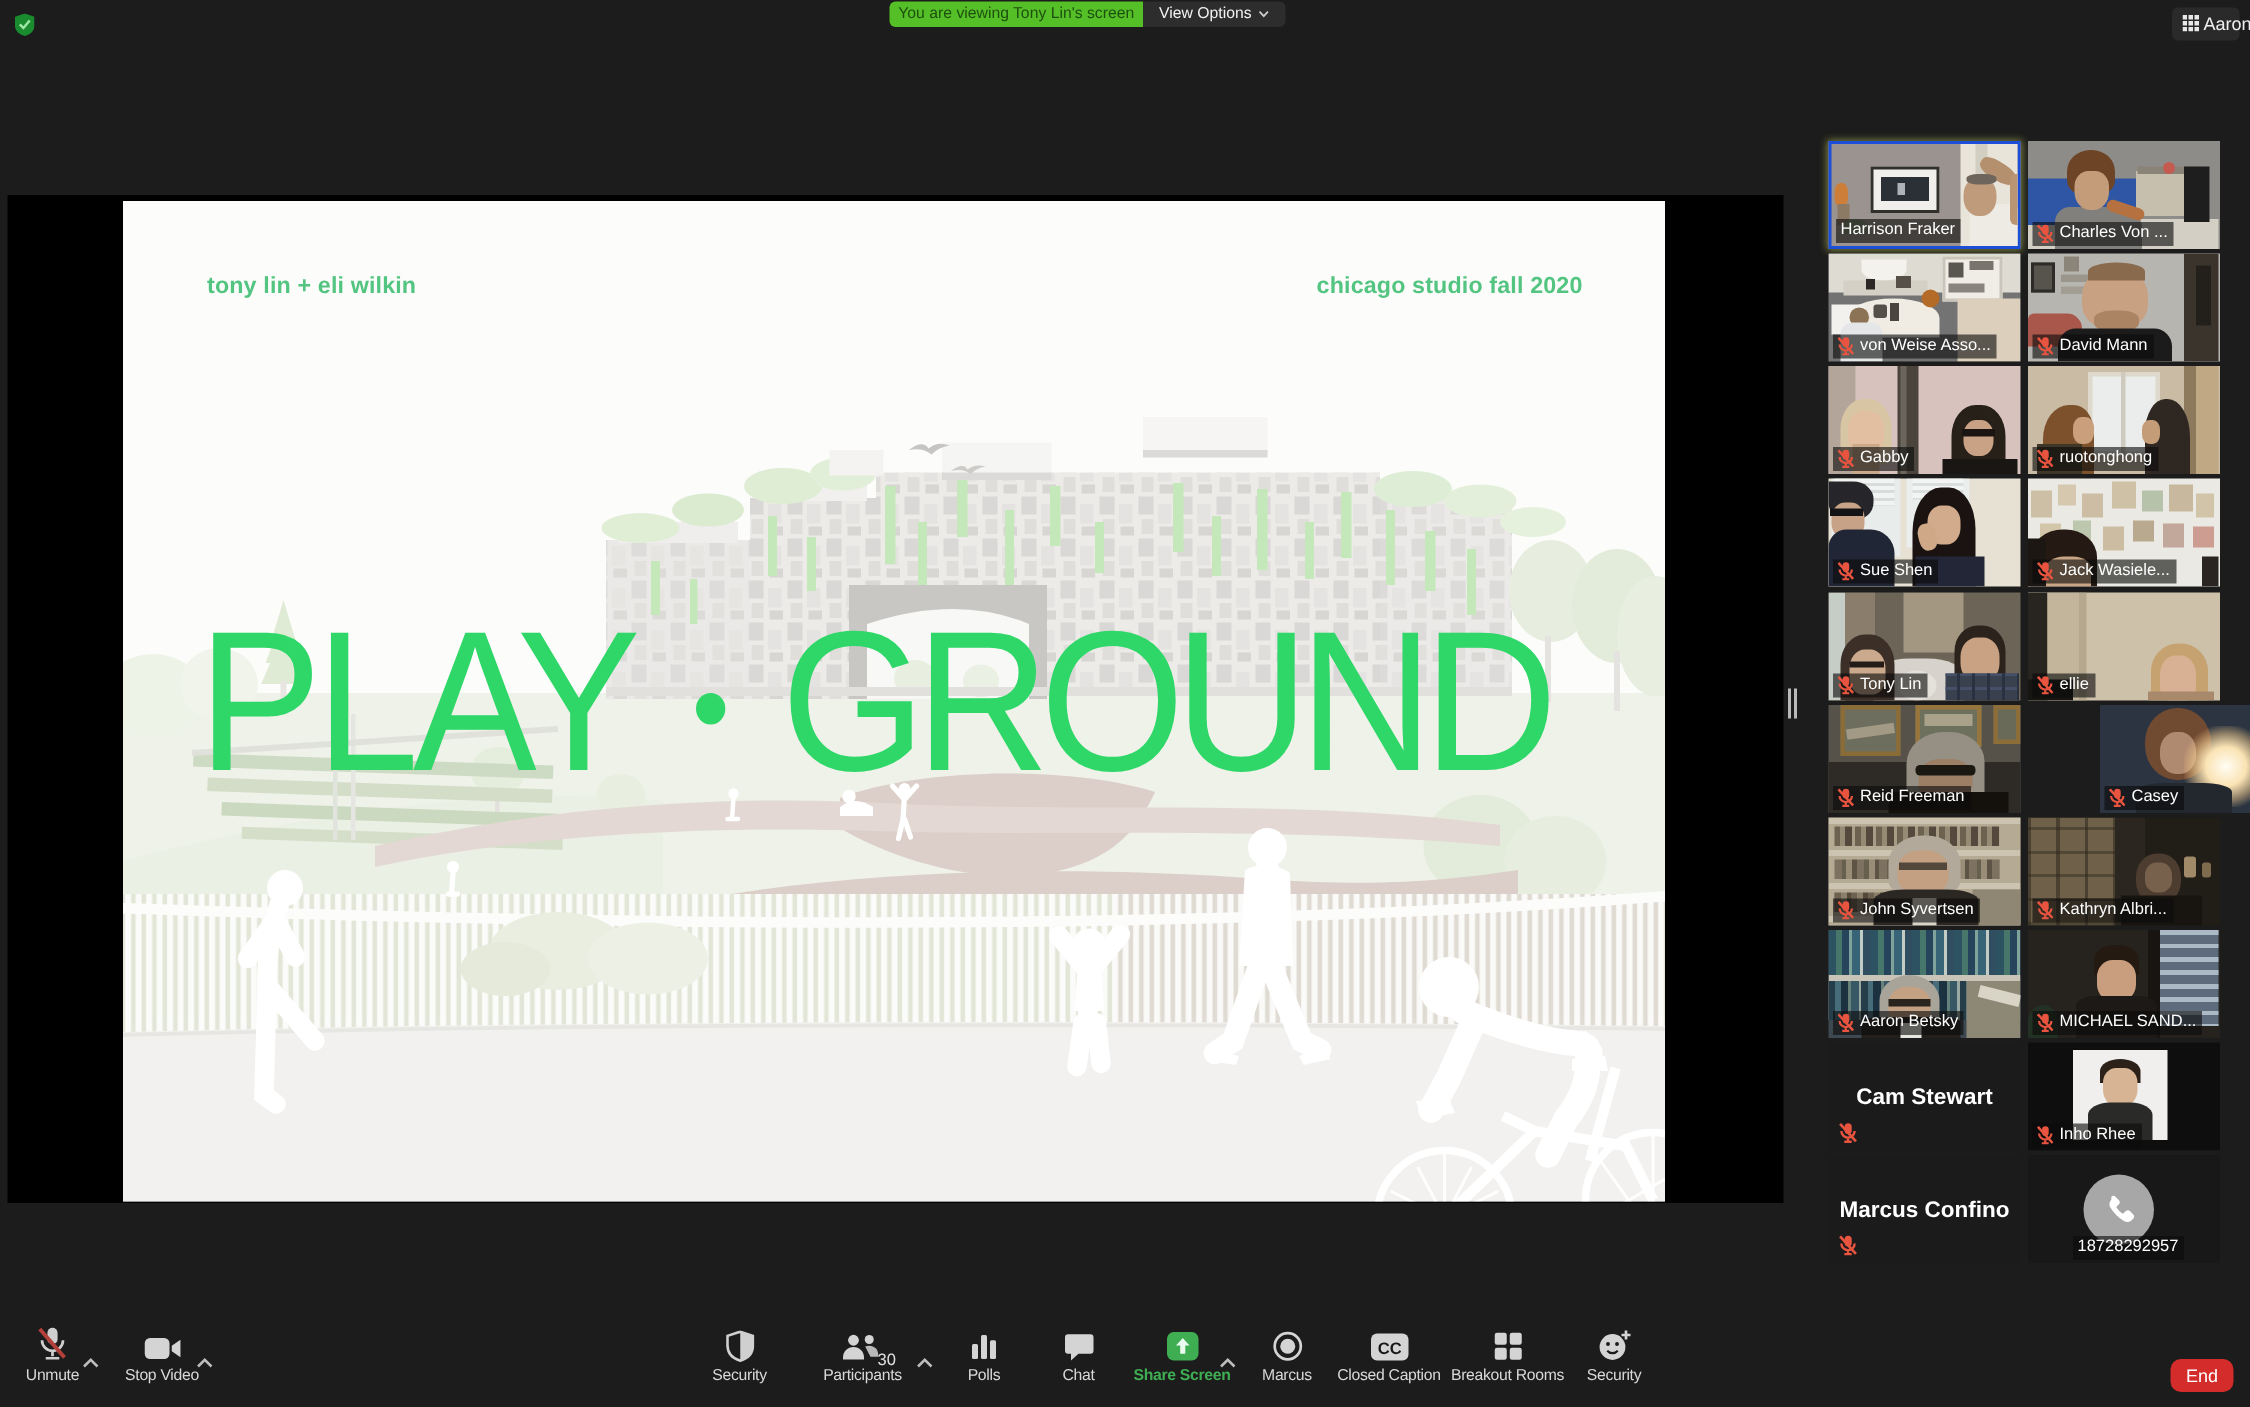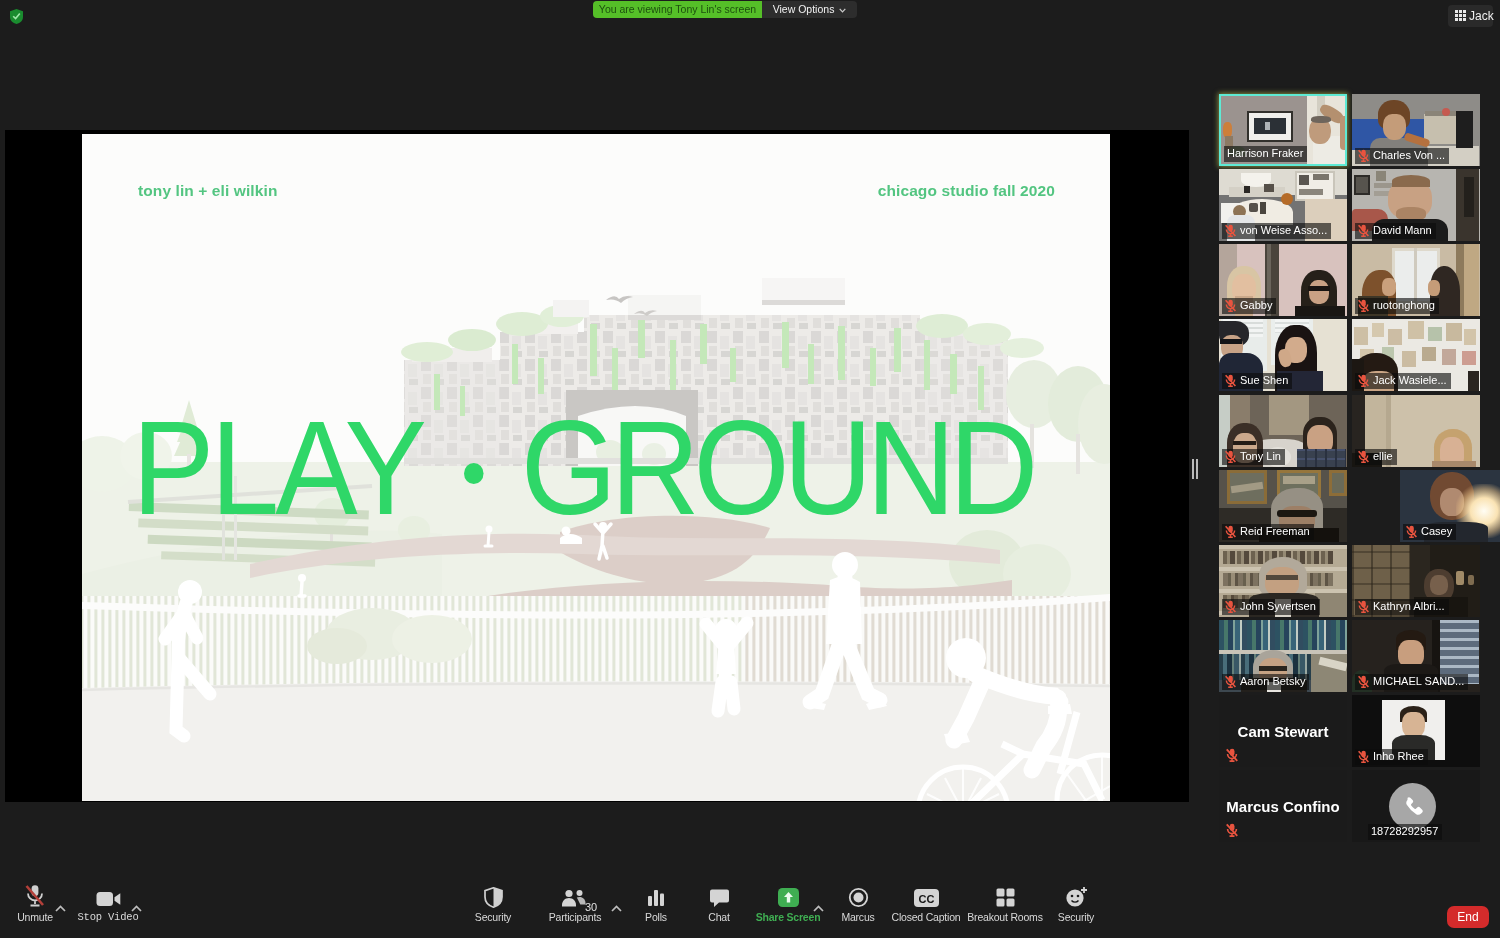--- a/index.html
+++ b/index.html
@@ -37,21 +37,21 @@
         <rect x="4" y="0" width="3" height="3"></rect>
         <rect x="8" y="0" width="3" height="3"></rect>
         <rect x="0" y="4" width="3" height="3"></rect>
         <rect x="4" y="4" width="3" height="3"></rect>
         <rect x="8" y="4" width="3" height="3"></rect>
         <rect x="0" y="8" width="3" height="3"></rect>
         <rect x="4" y="8" width="3" height="3"></rect>
         <rect x="8" y="8" width="3" height="3"></rect>
       </g>
     </svg>
-  <div class="abs" style="left:1469px;top:9px;color:#f0f0f0;font-size:12px;">Jack</div>
+  <div class="abs" style="left:1469px;top:9px;color:#f0f0f0;font-size:12px;">Aaron</div>
 </div>
 <div id="stage"></div>
 <div id="slide">
 <svg width="1028" height="667" viewBox="0 0 1028 667">
   <defs>
     <pattern id="fac" width="26" height="28" patternUnits="userSpaceOnUse">
       <rect width="26" height="28" fill="#e4e1de"></rect>
       <rect x="1" y="1" width="10" height="12" fill="#c6c3c0"></rect>
       <rect x="14" y="6" width="9" height="13" fill="#d8d5d2"></rect>
       <rect x="3" y="16" width="8" height="10" fill="#d0cdc9"></rect>
@@ -213,21 +213,21 @@
     <circle cx="220" cy="444" r="4" stroke="none"></circle>
     <path d="M220 448 L219 462 M217 462 L223 462" fill="none" stroke-width="3.5" stroke-linecap="round"></path>
   </g>
 </svg>
 <div id="hl" class="abs" style="left:56px;top:48px;color:#53c581;font-size:15.5px;font-weight:bold;letter-spacing:0.1px;">tony lin + eli wilkin</div>
 <div id="hr" class="abs" style="right:55px;top:48px;color:#53c581;font-size:15.5px;font-weight:bold;letter-spacing:0.1px;">chicago studio fall 2020</div>
 <div id="title" class="abs" style="left:50px;top:286px;color:#2fd768;font-size:133px;line-height:96px;letter-spacing:-4.3px;white-space:nowrap;transform:scaleX(0.93);transform-origin:0 50%;">PLAY<span style="display:inline-block;width:21px;height:21px;background:#2fd768;border-radius:50%;margin:0 40px 0 44px;vertical-align:30px;"></span><span style="letter-spacing:-6.9px;">GROUND</span></div>
 </div>
 <div id="sidebar">
 
-<div class="tile" style="left:1219px;top:94px;background:#9b938f;border:2px solid #5eead4;box-shadow:0 0 5px 1px rgba(215,224,95,0.55);">
+<div class="tile" style="left:1219px;top:94px;background:#9b938f;border:2px solid #1d4ed8;box-shadow:0 0 5px 1px rgba(215,224,95,0.55);">
   <div class="ti" style="left:86px;top:0;width:42px;height:72px;background:#e8e4da;"></div>
   <div class="ti" style="left:96px;top:0;width:8px;height:72px;background:#d2cec2;"></div>
   <div class="ti" style="left:26px;top:15px;width:46px;height:31px;background:#f0efec;border:2px solid #32302c;"></div>
   <div class="ti" style="left:33px;top:22px;width:32px;height:16px;background:#2b3036;"></div>
   <div class="ti" style="left:44px;top:26px;width:5px;height:8px;background:#aeb3b7;"></div>
   <div class="ti" style="left:2px;top:26px;width:9px;height:16px;background:#cd7f3a;border-radius:40%;"></div>
   <div class="ti" style="left:4px;top:40px;width:8px;height:14px;background:#8c7a64;"></div>
   <div class="ti" style="left:8px;top:50px;width:16px;height:10px;background:#7e8b70;border-radius:50% 50% 0 0;"></div>
   <div class="ti" style="left:92px;top:40px;width:34px;height:32px;background:#edebe4;border-radius:8px 8px 0 0;"></div>
   <div class="ti" style="left:88px;top:22px;width:22px;height:26px;background:#bf9b7c;border-radius:46%;"></div>
@@ -571,41 +571,41 @@
           <line x1="0.6" y1="1.2" x2="10.4" y2="12" stroke-width="1.7"></line>
         </g>
       </svg>
 </div>
 
 <div class="tile" style="left:1352px;top:770px;background:#181818;">
   <div class="ti" style="left:37px;top:13px;width:47px;height:47px;background:#a7a7a7;border-radius:50%;"></div>
   <svg class="abs" style="left:49px;top:25px" width="24" height="24" viewBox="0 0 24 24">
         <path fill="#ffffff" d="M6.6 2.8 c0.8-0.8 2-0.8 2.7 0 l2.3 2.3 c0.8 0.8 0.8 2 0 2.7 l-1.3 1.3 c-0.3 0.3-0.4 0.9-0.1 1.3 a14 14 0 0 0 3.4 3.4 c0.4 0.3 1 0.2 1.3-0.1 l1.3-1.3 c0.8-0.8 2-0.8 2.7 0 l2.3 2.3 c0.8 0.8 0.8 2 0 2.7 l-1.1 1.1 c-1.3 1.3-3.3 1.6-4.9 0.7 a28 28 0 0 1-9.4-9.4 c-0.9-1.6-0.6-3.6 0.7-4.9 Z"></path>
       </svg>
-  <div class="vlabel" style="left:16px;">18728292957</div>
+  <div class="vlabel" style="left:30px;">18728292957</div>
 </div>
 </div>
 <div class="abs" style="left:1192px;top:459px;width:2px;height:20px;background:#b9b9b9;box-shadow:4px 0 0 #b9b9b9;"></div>
 <div id="toolbar">
   <div class="tbtn" style="left:-10px;">
     <div class="ic">
         <svg width="22" height="24" viewBox="0 0 22 24">
           <g stroke="#cfcfcf" fill="none" stroke-width="1.8">
             <rect x="7.6" y="1.2" width="6.8" height="11" rx="3.4" fill="#cfcfcf" stroke="none"></rect>
             <path d="M4 9.5 a7 7 0 0 0 14 0 M11 16.5 v3.6 M6.5 21.5 h9"></path>
           </g>
           <line x1="2.5" y1="2" x2="19" y2="21" stroke="#b4403a" stroke-width="2.6"></line>
         </svg>
       </div>
     <div class="lb">Unmute</div>
   </div>
   <svg class="abs" style="left:55px;top:25px" width="11" height="7" viewBox="0 0 11 7">
       <path d="M1 6 L5.5 1.5 L10 6" stroke="#bdbdbd" stroke-width="1.7" fill="none"></path>
     </svg>
-  <div class="tbtn" style="left:63px;font-family:Liberation Mono, monospace;">
+  <div class="tbtn" style="left:63px;">
     <div class="ic">
         <svg width="25" height="18" viewBox="0 0 25 18">
           <rect x="0.5" y="2" width="16.5" height="14" rx="3.5" fill="#d4d4d4"></rect>
           <path d="M18.5 7.2 L24.3 3.2 V14.8 L18.5 10.8 Z" fill="#d4d4d4"></path>
         </svg>
       </div>
     <div class="lb">Stop Video</div>
   </div>
   <svg class="abs" style="left:131px;top:25px" width="11" height="7" viewBox="0 0 11 7">
       <path d="M1 6 L5.5 1.5 L10 6" stroke="#bdbdbd" stroke-width="1.7" fill="none"></path>

